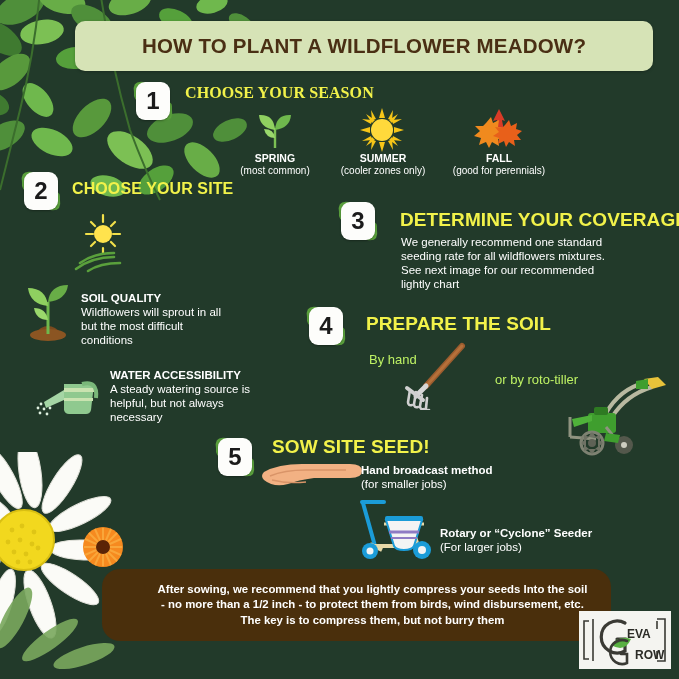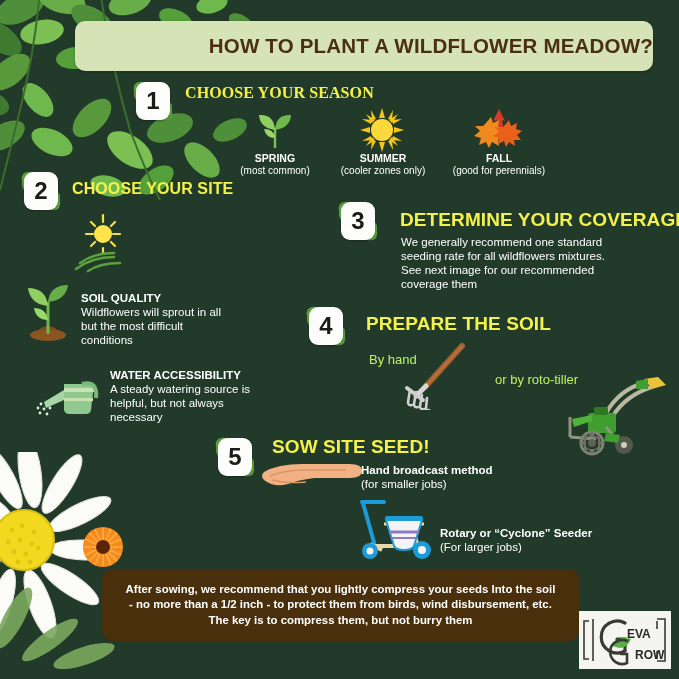--- a/index.html
+++ b/index.html
@@ -12,21 +12,21 @@
     width:679px;height:679px;
     background:#223a2a;
     overflow:hidden;
   }
   
   .foliage{position:absolute;top:-10px;left:-20px;width:300px;height:230px;pointer-events:none;}
   
   .title-banner{
     position:absolute;left:75px;top:21px;width:578px;height:50px;
     background:#d6e3b6;border-radius:10px;
-    display:flex;align-items:center;justify-content:flex-end;
+    display:flex;align-items:center;justify-content:center;
     box-shadow:0 1px 3px rgba(0,0,0,.25);
   }
   .title-text{
     color:#4a2f14;font-size:20.5px;font-weight:bold;letter-spacing:.2px;
     white-space:nowrap;
   }
   
   .badge{position:absolute;width:46px;height:46px;}
   .badge .leafbg{position:absolute;inset:0;}
   .badge .sq{
@@ -45,22 +45,22 @@
   .h-big{font-size:19px;}
   
   .body-txt{position:absolute;color:#ffffff;font-size:11.5px;line-height:1.22;}
   .sub-head{color:#ffffff;font-weight:bold;font-size:11.5px;display:block;}
   .cap{position:absolute;color:#ffffff;text-align:center;font-size:10px;line-height:1.2;}
   .cap b{font-size:10.5px;display:block;}
   .plain{position:absolute;color:#bef264;font-size:13px;}
   
   .bottom-banner{
     position:absolute;left:102px;top:569px;width:477px;height:72px;
-    background:#4a2f0c;border-radius:11px;
-    display:flex;align-items:center;justify-content:center;text-align:center;
+    background:#4a2f0c;border-radius:18px;
+    display:flex;align-items:center;justify-content:center;text-align:center;padding-left:32px;
   }
   .bottom-text{color:#fff;font-size:11.4px;font-weight:bold;line-height:1.33;padding:0 14px;}
   
   .logo{position:absolute;right:8px;bottom:10px;width:92px;height:58px;}
   
   .ic{position:absolute;}
 </style>
 </head>
 <body>
 
@@ -232,21 +232,21 @@
     </svg>
     <div class="sq">
       <span class="num">3</span>
     </div>
   </div>
   <div class="step-head h-big" style="left:400px;top:209px;">DETERMINE YOUR COVERAGE</div>
   <div class="body-txt" style="left:401px;top:235px;width:262px;">
     <span>We generally recommend one standard</span><br>
     <span>seeding rate for all  wildflowers mixtures.</span><br>
     <span>See next image for our recommended</span><br>
-    <span>coverage them</span>
+    <span>lightly chart</span>
   </div>
 
   <div class="badge" style="left:303px;top:303px;">
     <svg class="leafbg" viewBox="0 0 46 46">
       <path d="M4 14 Q2 2 14 4 Q24 6 22 16 Q20 26 10 24 Q3 22 4 14Z" fill="#5aa03c"></path>
       <path d="M42 32 Q44 44 32 42 Q22 40 24 30 Q26 20 36 22 Q43 24 42 32Z" fill="#5aa03c"></path>
     </svg>
     <div class="sq">
       <span class="num">4</span>
     </div>

